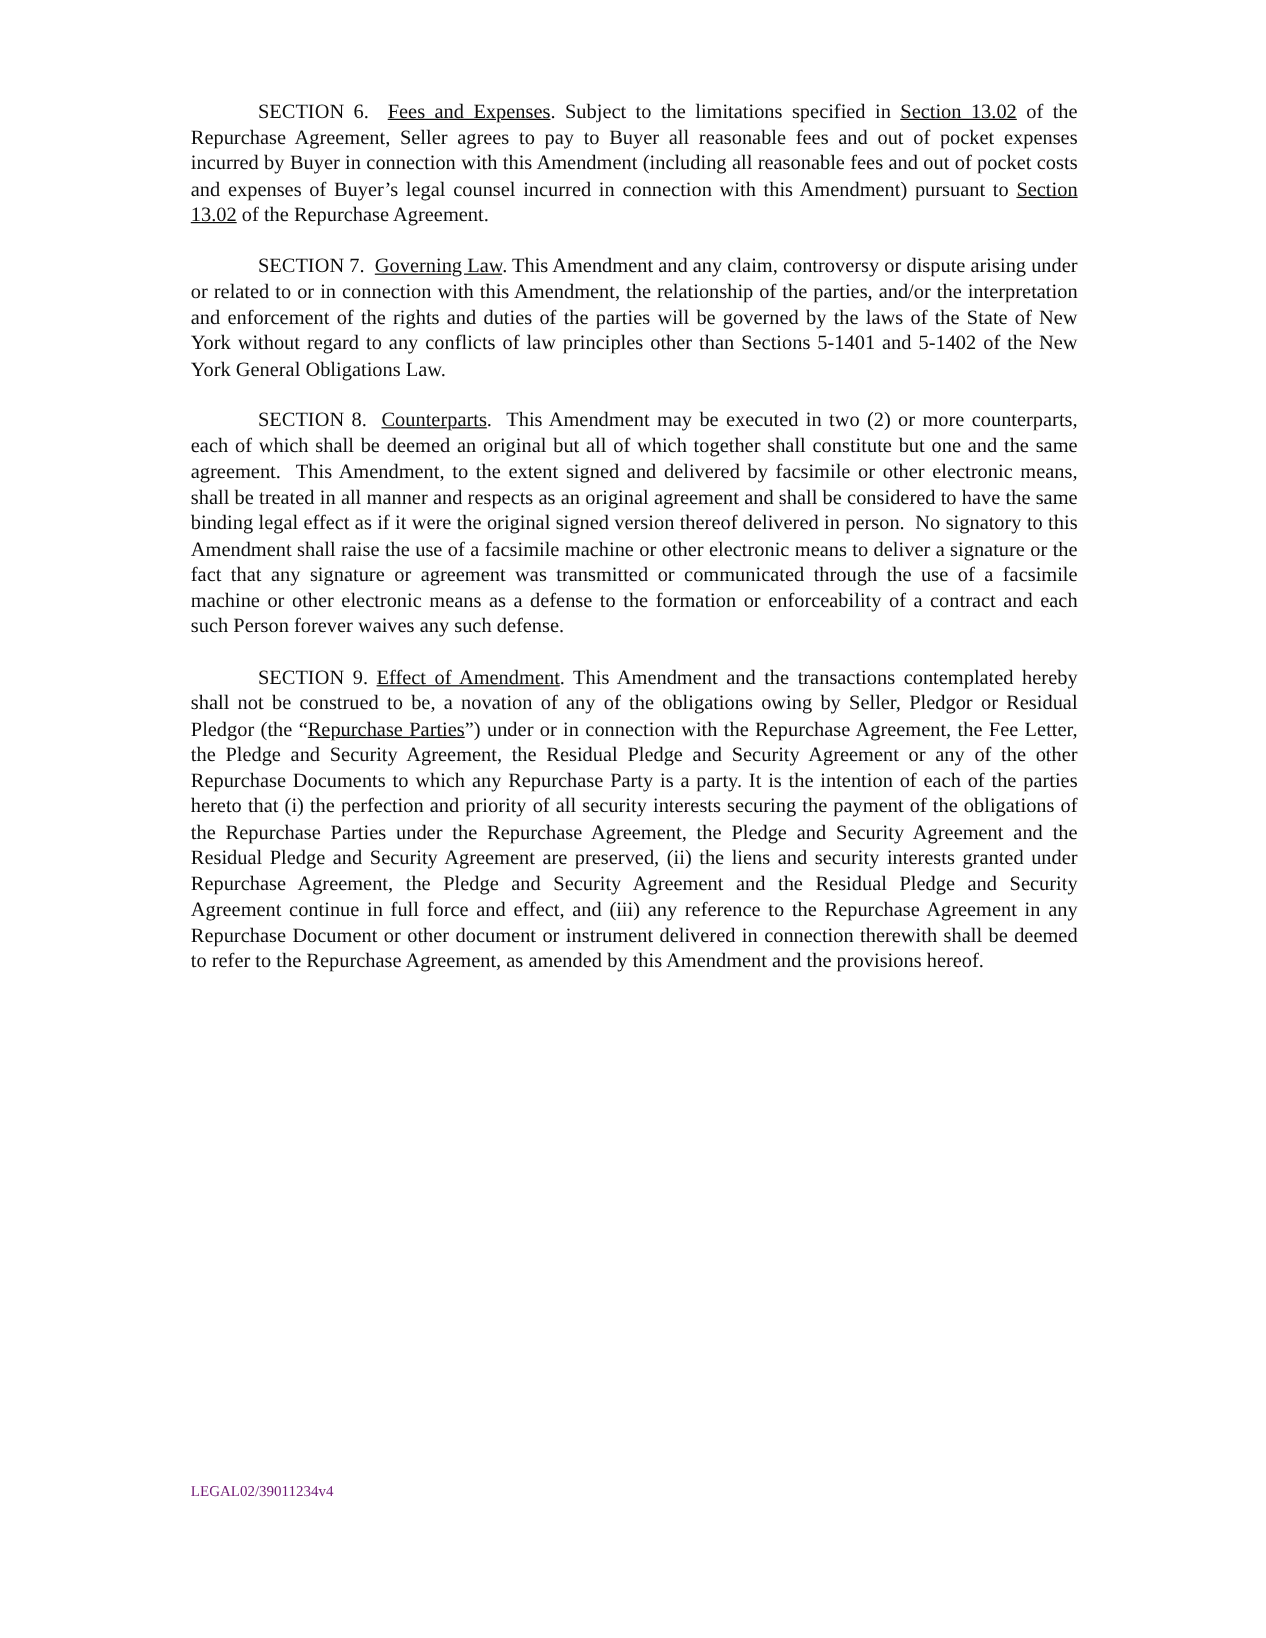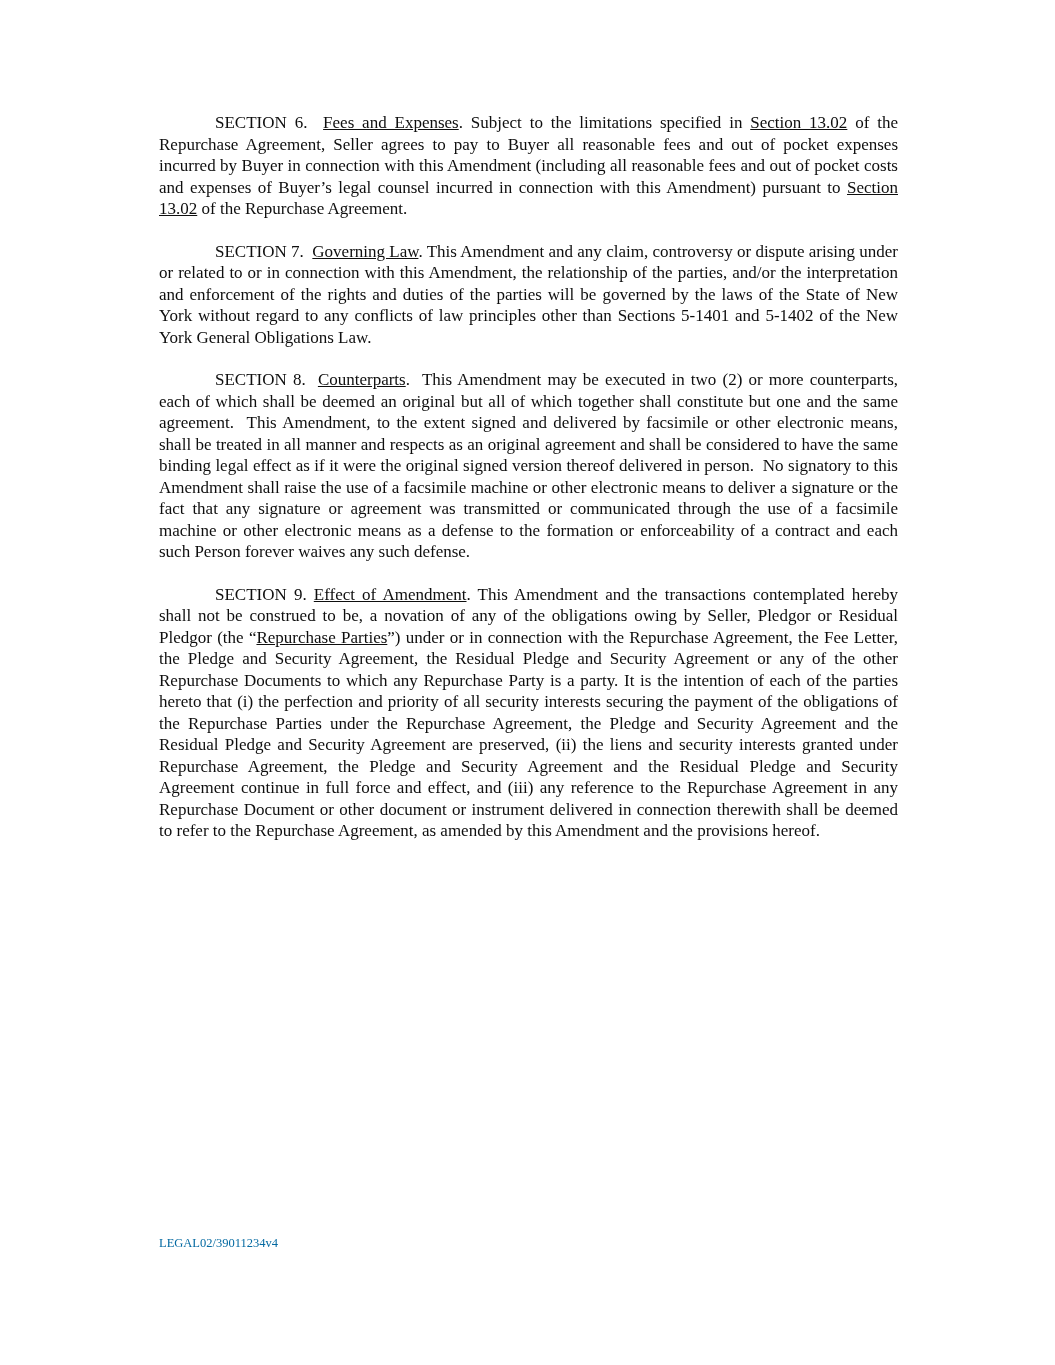--- a/index.html
+++ b/index.html
@@ -11,21 +11,21 @@
     width: 1055px;
     height: 1365px;
     font-family: "Liberation Serif", serif;
     color: #0e0e0e;
   }
   .page {
     position: relative;
     width: 1055px;
     height: 1365px;
     box-sizing: border-box;
-    padding: 112px 157px 0 159px;
+    padding: 82px 157px 0 159px;
     background: #ffffff;
     overflow: hidden;
   }
   .para {
     margin: 0 0 21px 0;
     font-size: 17px;
     line-height: 21.5px;
     text-align: justify;
     text-indent: 56px;
   }
@@ -39,21 +39,21 @@
     font-weight: bold;
     text-align: center;
     text-indent: 0;
   }
   .doc-footer {
     position: absolute;
     left: 159px;
     top: 1236px;
     font-size: 12.5px;
     line-height: 15px;
-    color: #0369a1;
+    color: #701a75;
   }
 </style>
 </head>
 <body>
 
 <div class="page">
 
   <p class="para"><span>SECTION 6.&nbsp; </span><span class="u">Fees and Expenses</span><span>. Subject to the limitations specified in </span><span class="u">Section 13.02</span><span> of the Repurchase Agreement, Seller agrees to pay to Buyer all reasonable fees and out of pocket expenses incurred by Buyer in connection with this Amendment (including all reasonable fees and out of pocket costs and expenses of Buyer’s legal counsel incurred in connection with this Amendment) pursuant to </span><span class="u">Section 13.02</span><span> of the Repurchase Agreement.</span></p>
 
   <p class="para"><span>SECTION 7.&nbsp; </span><span class="u">Governing Law</span><span>. This Amendment and any claim, controversy or dispute arising under or related to or in connection with this Amendment, the relationship of the parties, and/or the interpretation and enforcement of the rights and duties of the parties will be governed by the laws of the State of New York without regard to any conflicts of law principles other than Sections 5-1401 and 5-1402 of the New York General Obligations Law.</span></p>

